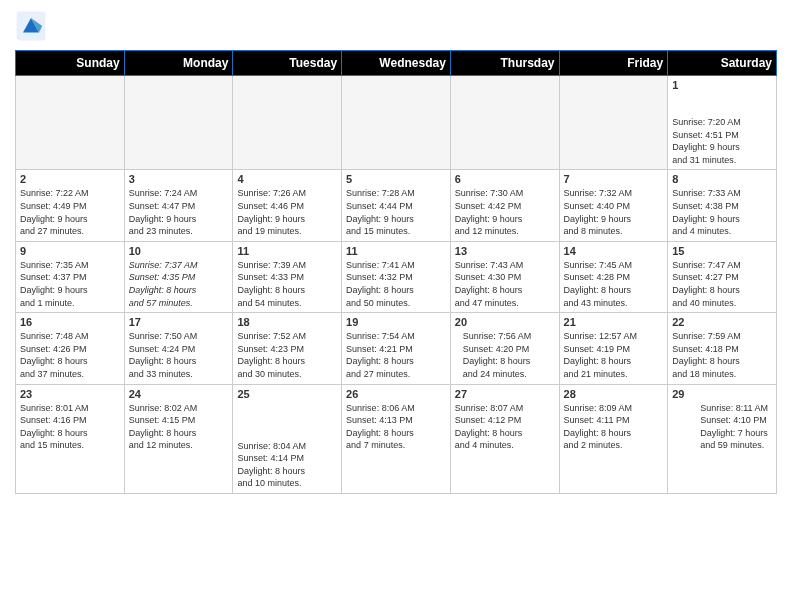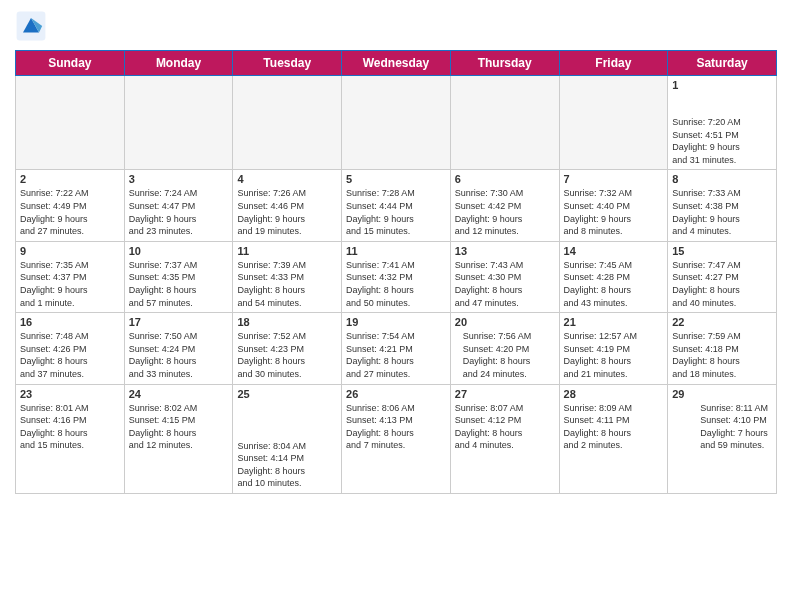--- a/index.html
+++ b/index.html
@@ -48,26 +48,26 @@
     .location {
       font-size: 14px;
       color: #555;
     }
     .calendar {
       width: 100%;
       border-collapse: collapse;
       border: 1px solid #ccc;
     }
     .calendar th {
-      background: #be185d;
+      background: #000000;
       color: #fff;
       font-size: 12px;
       font-weight: bold;
       padding: 5px 4px;
-      text-align: center;
+      text-align: right;
       border: 1px solid #1a6fc4;
     }
     .calendar td {
       vertical-align: top;
       border: 1px solid #ccc;
       padding: 3px 4px;
       font-size: 9.5px;
       color: #333;
       width: calc(100% / 7);
       min-height: 70px;
@@ -195,21 +195,21 @@
         <tr>
           <td>
             <span class="day-num">9</span>
             <div class="day-info" style="white-space: pre-line;">Sunrise: 7:35 AM
 Sunset: 4:37 PM
 Daylight: 9 hours
 and 1 minute.</div>
           </td>
           <td>
             <span class="day-num">10</span>
-            <div class="day-info" style="white-space: pre-line;">Sunrise: 7:37 AM
+            <div class="day-info" style="white-space: pre-line; font-style: italic;">Sunrise: 7:37 AM
 Sunset: 4:35 PM
 Daylight: 8 hours
 and 57 minutes.</div>
           </td>
           <td>
             <span class="day-num">11</span>
             <div class="day-info" style="white-space: pre-line;">Sunrise: 7:39 AM
 Sunset: 4:33 PM
 Daylight: 8 hours
 and 54 minutes.</div>

